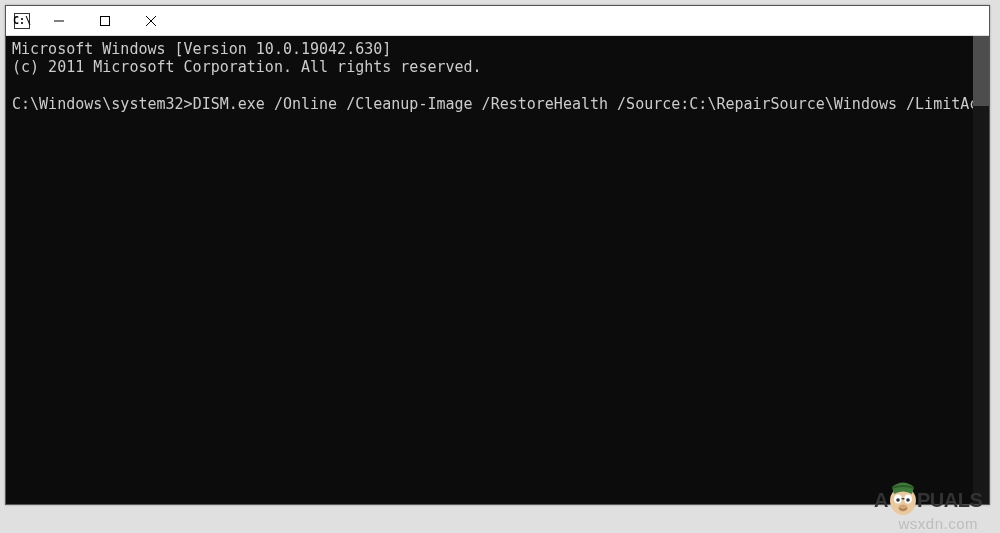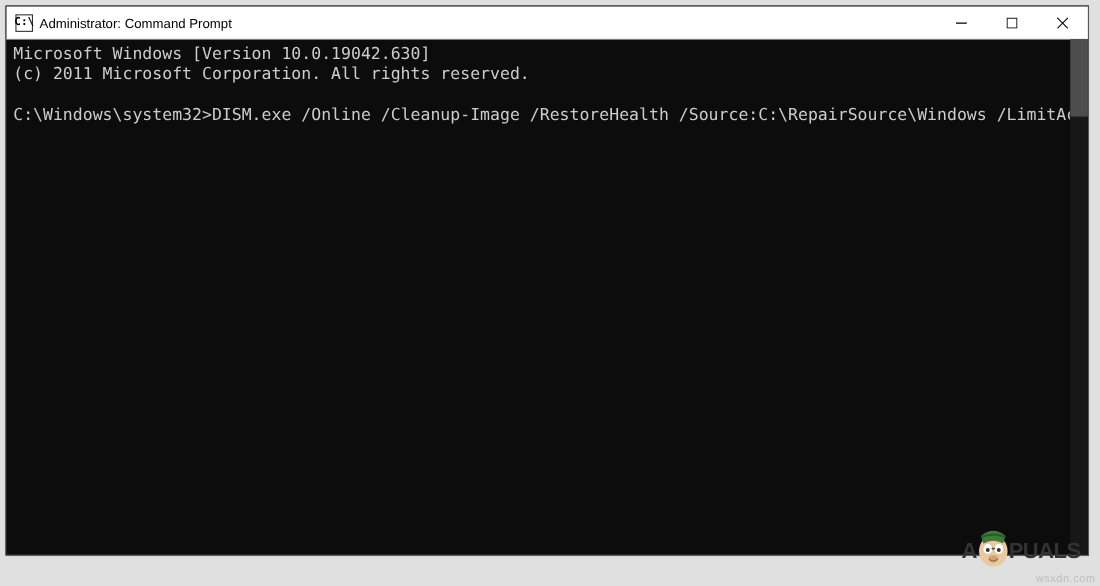--- a/index.html
+++ b/index.html
@@ -77,37 +77,36 @@
       height: 70px;
       background: #4d4d4d;
     }
     .watermark {
       position: absolute;
       right: 6px;
       bottom: 14px;
       font-family: Arial, sans-serif;
     }
     .watermark-sub {
-      position:absolute; right:4px; bottom:1px;
-      font-size:10px; color:#bdbdbd; letter-spacing:.5px;
+      position:absolute; right:22px; bottom:1px;
+      font-size:15px; color:#bdbdbd; letter-spacing:.5px;
     }
     .watermark svg { display:block; }
     .watermark-text {
       font-size:20px; font-weight:800; fill:#333; letter-spacing:-.5px;
     }
   </style>
 </head>
 <body>
 
 <div class="window">
   <div class="titlebar">
     <div class="titlebar-icon">
         <span>C:\</span>
       </div>
-    <div class="titlebar-title">Administrator: Command Prompt</div>
     <div class="titlebar-controls">
       <div class="titlebar-btn">
         <svg viewBox="0 0 10 10">
             <line x1="0" y1="5" x2="10" y2="5" stroke="currentColor" stroke-width="1"></line>
           </svg>
       </div>
       <div class="titlebar-btn">
         <svg viewBox="0 0 10 10">
             <rect x="0.5" y="0.5" width="9" height="9" fill="none" stroke="currentColor" stroke-width="1"></rect>
           </svg>

